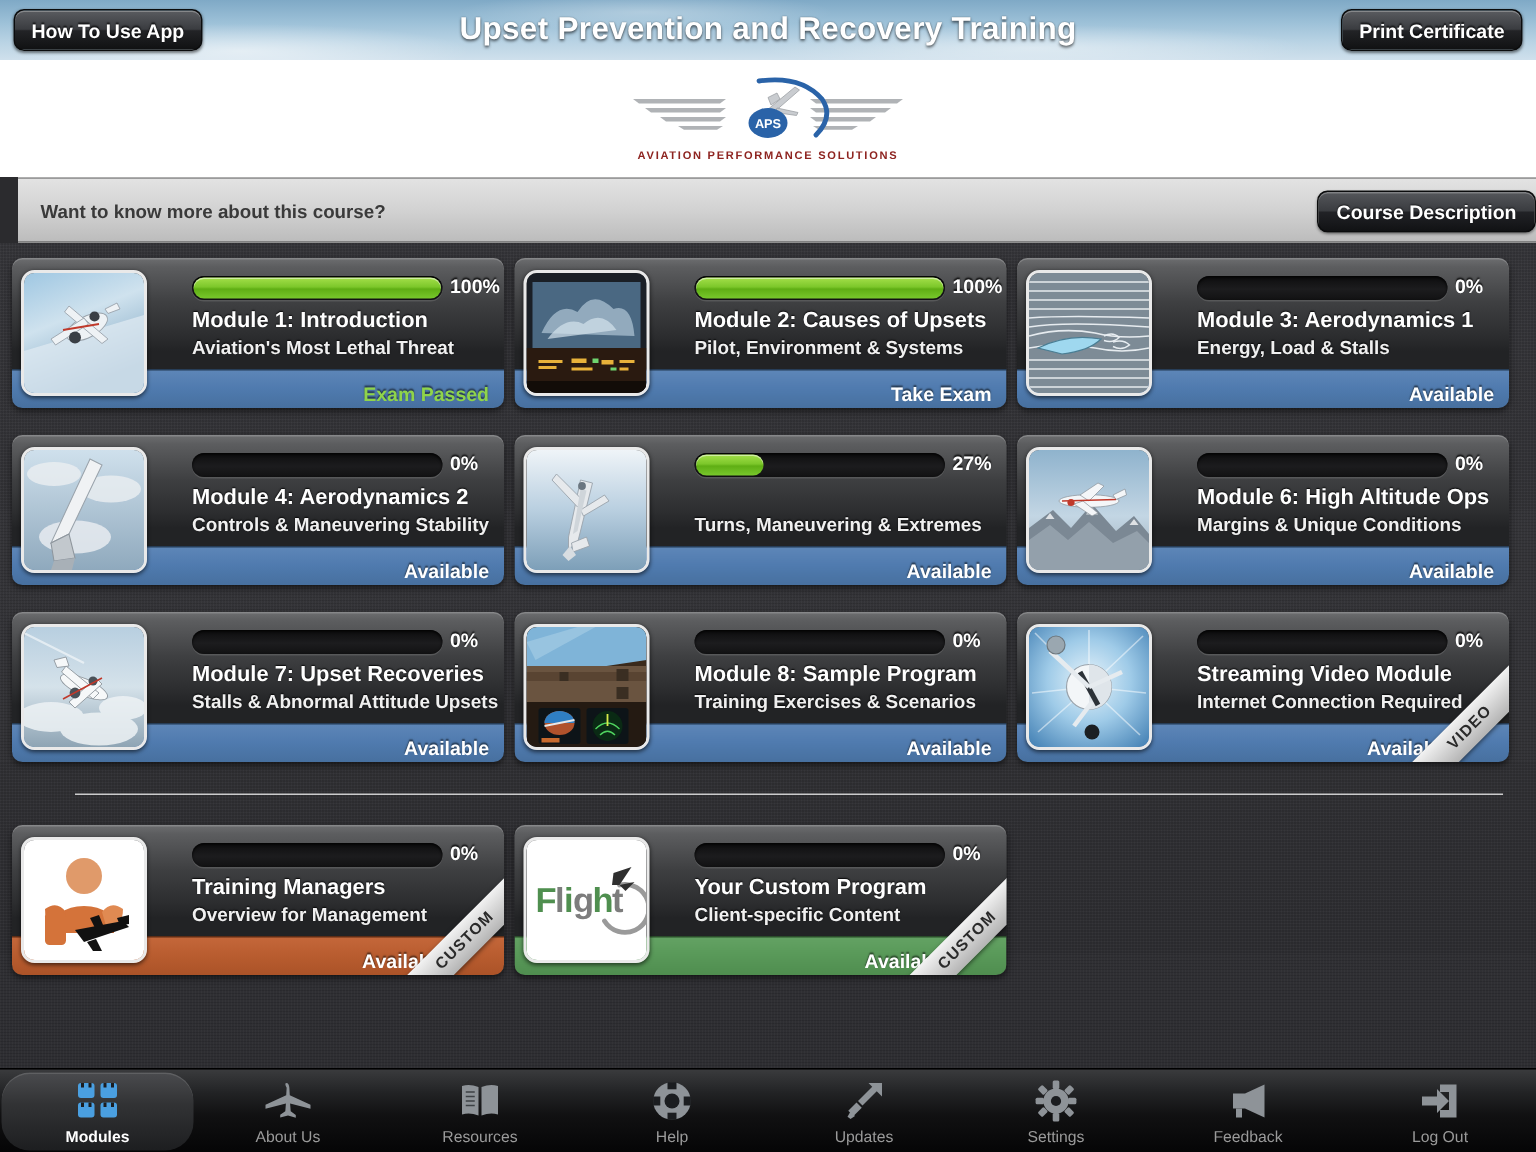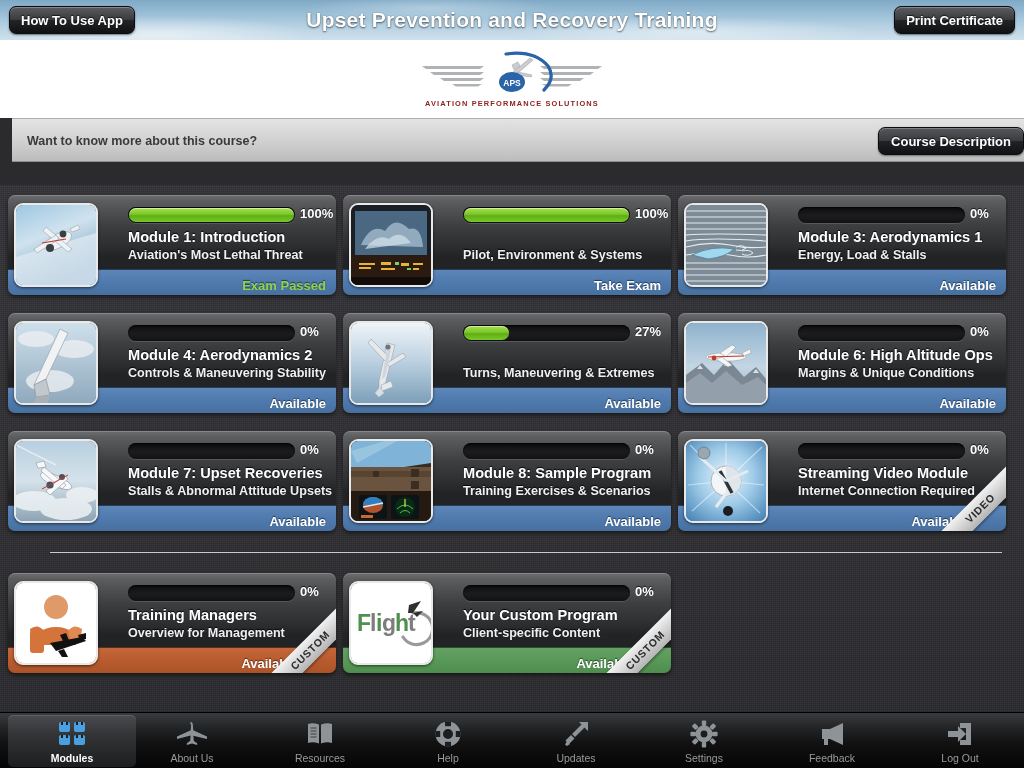--- a/index.html
+++ b/index.html
@@ -78,21 +78,20 @@
     cursor: pointer; white-space: nowrap;
   }
 
   
   .canvas {
     position: absolute; top: 162px; left: 0; width: 1024px; height: 550px;
     background:
       repeating-linear-gradient(0deg, rgba(255,255,255,.022) 0 1px, rgba(0,0,0,.03) 1px 2px),
       repeating-linear-gradient(90deg, rgba(255,255,255,.018) 0 1px, rgba(0,0,0,.03) 1px 2px),
       linear-gradient(180deg, #343438 0%, #303034 50%, #2a2a2e 100%);
-    margin-top: 23px;
   }
 
   
   .card {
     position: absolute; width: 328px; height: 100px;
     background: linear-gradient(180deg, #6d6e70 0%, #5c5d5f 6%, #3e3f41 30%, #2c2d2f 52%, #222325 62%);
     border-radius: 7px;
     box-shadow: 0 2px 4px rgba(0,0,0,.55), inset 0 1px 0 rgba(255,255,255,.18);
     overflow: hidden;
     cursor: pointer;
@@ -299,20 +298,21 @@
                 <rect x="44" y="57" width="4" height="3"></rect>
                 <rect x="56" y="63" width="4" height="2"></rect>
               </g>
               <rect x="0" y="72" width="80" height="8" fill="#120c08"></rect>
             </svg>
           </div>
           <div class="pbar-track">
             <div class="pbar-fill" style="width:165px"></div>
           </div>
           <div class="pbar-pct">100%</div>
+          <div class="card-title">Module 2: Causes of Upsets</div>
           <div class="card-sub">Pilot, Environment &amp; Systems</div>
           <div class="card-footer"></div>
           <div class="card-status">Take Exam</div>
         </div>
         <div class="card" style="left: 678px; top: 10px;">
           <div class="card-thumb">
             <svg viewBox="0 0 80 80">
               <rect width="80" height="80" fill="#7d8b96"></rect>
               <g stroke="#f2f6f9" stroke-width="1.1" fill="none" opacity=".9">
                 <path d="M0 6 H80"></path>
@@ -593,21 +593,21 @@
           <div class="card-footer green"></div>
           <div class="card-status shifted">Available</div>
           <div class="ribbon">CUSTOM</div>
         </div>
       </div>
     <div class="divider"></div>
   </div>
 
   <div class="tabbar">
     <div id="tabs-layer">
-        <div class="tab active" style="left: 8px;">
+        <div class="tab active" style="left: 1px; border-radius: 19px;">
           <div class="tab-icon">
             <svg width="30" height="26" viewBox="0 0 30 26">
               <g fill="#4a9fe0">
                 <rect x="2" y="1" width="11" height="10" rx="2"></rect>
                 <rect x="17" y="1" width="11" height="10" rx="2"></rect>
                 <rect x="2" y="14" width="11" height="10" rx="2"></rect>
                 <rect x="17" y="14" width="11" height="10" rx="2"></rect>
               </g>
               <g fill="#1b1d20">
                 <rect x="4" y="1" width="2" height="3"></rect>

